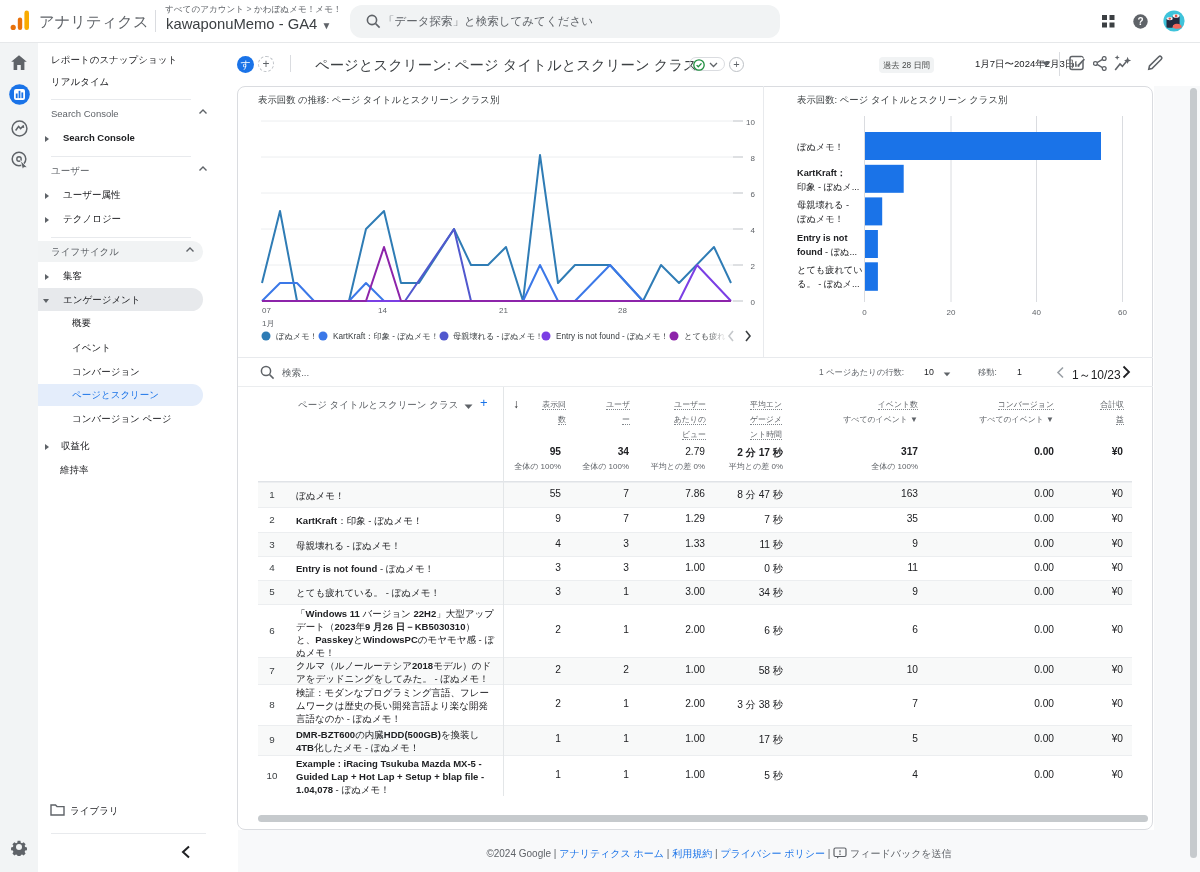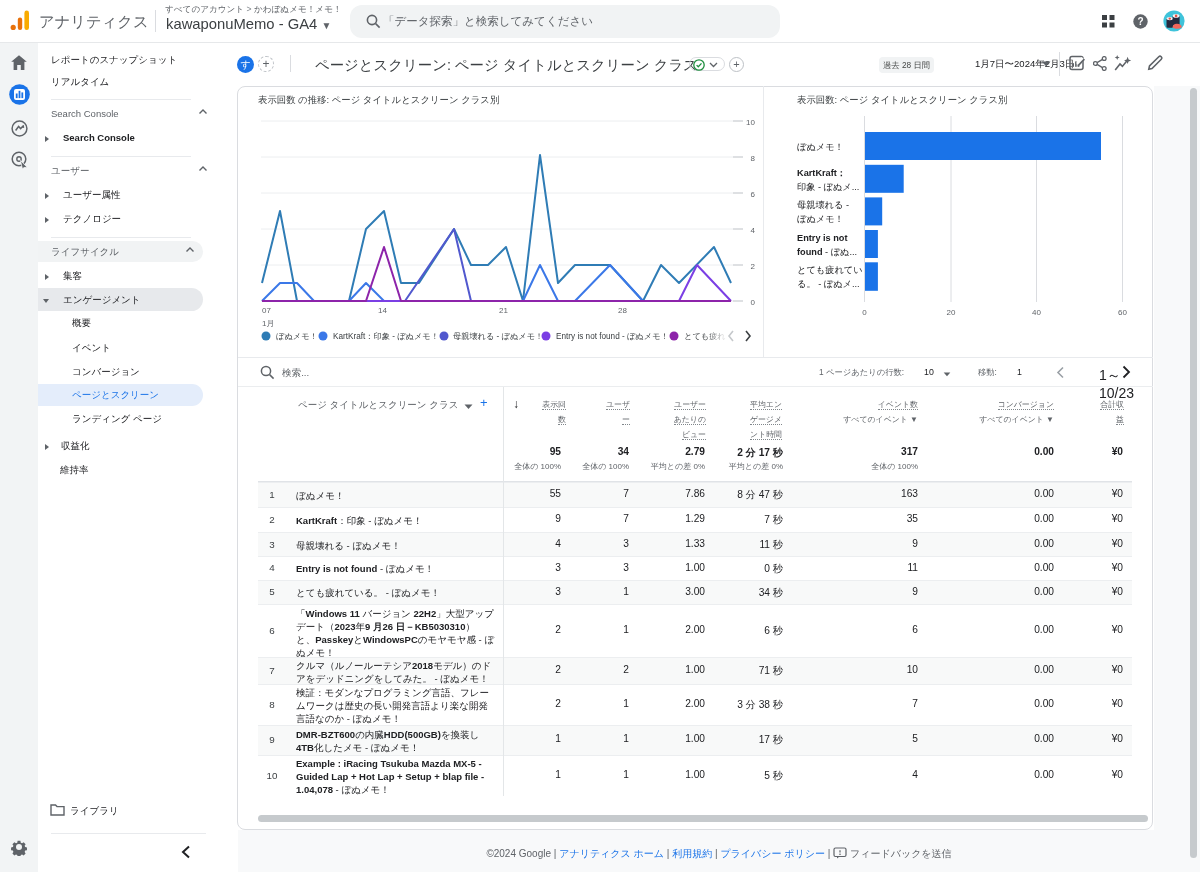--- a/index.html
+++ b/index.html
@@ -160,21 +160,21 @@
   <div class="navitem" style="top:245px;height:23px;line-height:23px;background:#e7e9ec;border-radius:0 12px 12px 0;">
       <span class="tri-d"></span>
       <span style="position:absolute;left:25px;">エンゲージメント</span>
     </div>
   <div class="navitem" style="left:34px;top:268px;">概要</div>
   <div class="navitem" style="left:34px;top:293px;">イベント</div>
   <div class="navitem" style="left:34px;top:316.5px;">コンバージョン</div>
   <div class="navitem" style="left:0px;top:341px;height:22px;line-height:22px;background:#e4edfb;border-radius:0 11px 11px 0;color:#1a73e8;">
       <span style="position:absolute;left:34px;">ページとスクリーン</span>
     </div>
-  <div class="navitem" style="left:34px;top:364px;">ランディング ページ</div>
+  <div class="navitem" style="left:34px;top:364px;">コンバージョン ページ</div>
   <div class="navitem" style="top:391px;">
       <span class="tri-r"></span>
       <span style="position:absolute;left:23px;">収益化</span>
     </div>
   <div class="navitem" style="left:22px;top:415px;">維持率</div>
   <div class="navitem" style="left:32px;top:756px;">ライブラリ</div>
   <svg class="abs" style="left:12px;top:760px" width="15" height="13" viewBox="0 0 15 13">
     <path d="M1 2 L5.5 2 L7 3.6 L14 3.6 L14 12 L1 12 Z" fill="none" stroke="#5f6368" stroke-width="1.4"></path>
   </svg>
   <div class="navdiv" style="top:790px;width:155px;"></div>
@@ -344,21 +344,21 @@
   <div class="abs" style="left:581px;top:9px;font-size:8.3px;color:#5f6368;">1 ページあたりの行数:</div>
   <div class="abs" style="left:686px;top:9px;font-size:8.8px;color:#202124;">10</div>
   <svg class="abs" style="left:705px;top:14px" width="8" height="5" viewBox="0 0 9 6">
       <path d="M0.5 0.5 L4.5 5 L8.5 0.5" fill="#5f6368"></path>
     </svg>
   <div class="abs" style="left:740px;top:9px;font-size:8.3px;color:#5f6368;">移動:</div>
   <div class="abs" style="left:779px;top:9px;font-size:8.8px;color:#202124;">1</div>
   <svg class="abs" style="left:818px;top:8px" width="9" height="13" viewBox="0 0 9 13">
       <path d="M7 1.5 L2 6.5 L7 11.5" fill="none" stroke="#9aa0a6" stroke-width="1.6"></path>
     </svg>
-  <div class="abs" style="left:834px;top:9px;font-size:14px;color:#202124;margin-left:27px;">1～10/23</div>
+  <div class="abs" style="left:834px;top:9px;font-size:12px;color:#202124;">1～10/23</div>
   <svg class="abs" style="left:883px;top:7px" width="10" height="14" viewBox="0 0 10 14">
       <path d="M2.5 1.5 L8 7 L2.5 12.5" fill="none" stroke="#202124" stroke-width="1.8"></path>
     </svg>
 </div>
 
 <div class="abs" style="left:238px;top:387px;width:915px;height:53px;z-index:6;">
   <div class="abs" style="left:60px;top:12px;font-size:9.5px;color:#5f6368;">ページ タイトルとスクリーン クラス</div>
   <svg class="abs" style="left:226px;top:17px" width="9" height="6" viewBox="0 0 9 6">
       <path d="M0.5 0.5 L4.5 5 L8.5 0.5" fill="#5f6368"></path>
     </svg>
@@ -369,21 +369,21 @@
   <div class="hcol" style="left:378px;top:10px;width:90px;"><span>ユーザー</span><br><span>あたりの</span><br><span>ビュー</span></div>
   <div class="hcol" style="left:454px;top:10px;width:90px;"><span>平均エン</span><br><span>ゲージメ</span><br><span>ント時間</span></div>
   <div class="hcol" style="left:560px;top:10px;width:120px;"><span>イベント数</span><br><span style="border:none">すべてのイベント <span style="border:none;font-size:8px;color:#5f6368">▼</span></span></div>
   <div class="hcol" style="left:696px;top:10px;width:120px;"><span>コンバージョン</span><br><span style="border:none">すべてのイベント <span style="border:none;font-size:8px;color:#5f6368">▼</span></span></div>
   <div class="hcol" style="left:796px;top:10px;width:90px;"><span>合計収</span><br><span>益</span></div>
 </div>
 
 <div class="abs" style="left:258px;top:440px;width:874px;height:42px;z-index:6;">
   <div class="rv c2" style="top:6px;font-weight:bold;">95</div>
     <div class="rv c3" style="top:6px;font-weight:bold;">34</div>
-  <div class="rv c4" style="top:6px;font-weight:bold;">2.79</div>
+  <div class="rv c4" style="top:6px;font-weight:normal;">2.79</div>
     <div class="rv c5" style="top:6px;font-weight:bold;">2 分 17 秒</div>
   <div class="rv c6" style="top:6px;font-weight:bold;">317</div>
     <div class="rv c7" style="top:6px;font-weight:bold;">0.00</div>
   <div class="rv c8" style="top:6px;font-weight:bold;">¥0</div>
   <div class="rv c2" style="top:21px;font-size:8px;color:#5f6368;">全体の 100%</div>
   <div class="rv c3" style="top:21px;font-size:8px;color:#5f6368;">全体の 100%</div>
   <div class="rv c4" style="top:21px;font-size:8px;color:#5f6368;">平均との差 0%</div>
   <div class="rv c5" style="top:21px;font-size:8px;color:#5f6368;">平均との差 0%</div>
   <div class="rv c6" style="top:21px;font-size:8px;color:#5f6368;">全体の 100%</div>
 </div>
@@ -456,21 +456,21 @@
       <div class="rv c6" style="top:19px;">6</div>
       <div class="rv c7" style="top:19px;">0.00</div>
       <div class="rv c8" style="top:19px;">¥0</div>
   </div>
   <div class="trow zeb" style="top:657px;height:27px;">
     <div class="rnum" style="top:7px;">7</div>
     <div class="rname" style="top:0.5px;">クルマ（ルノールーテシア<b>2018</b>モデル）のド<br>アをデッドニングをしてみた。 - ぼぬメモ！</div>
     <div class="rv c2" style="top:6px;">2</div>
       <div class="rv c3" style="top:6px;">2</div>
       <div class="rv c4" style="top:6px;">1.00</div>
-    <div class="rv c5" style="top:6px;">71 秒</div>
+    <div class="rv c5" style="top:6px;">58 秒</div>
       <div class="rv c6" style="top:6px;">10</div>
       <div class="rv c7" style="top:6px;">0.00</div>
       <div class="rv c8" style="top:6px;">¥0</div>
   </div>
   <div class="trow" style="top:684px;height:41.4px;">
     <div class="rnum" style="top:14px;">8</div>
     <div class="rname" style="top:1px;">検証：モダンなプログラミング言語、フレー<br>ムワークは歴史の長い開発言語より楽な開発<br>言語なのか - ぼぬメモ！</div>
     <div class="rv c2" style="top:13px;">2</div>
       <div class="rv c3" style="top:13px;">1</div>
       <div class="rv c4" style="top:13px;">2.00</div>

